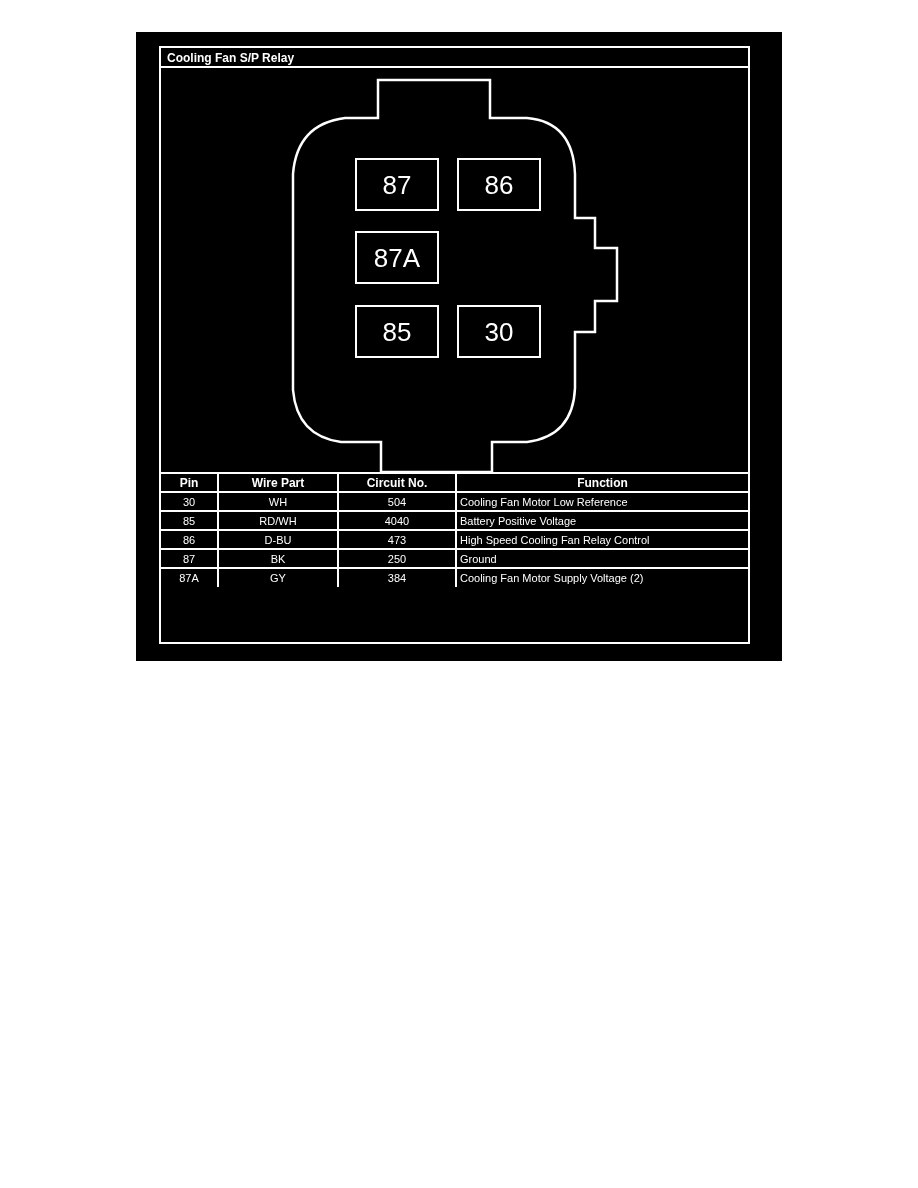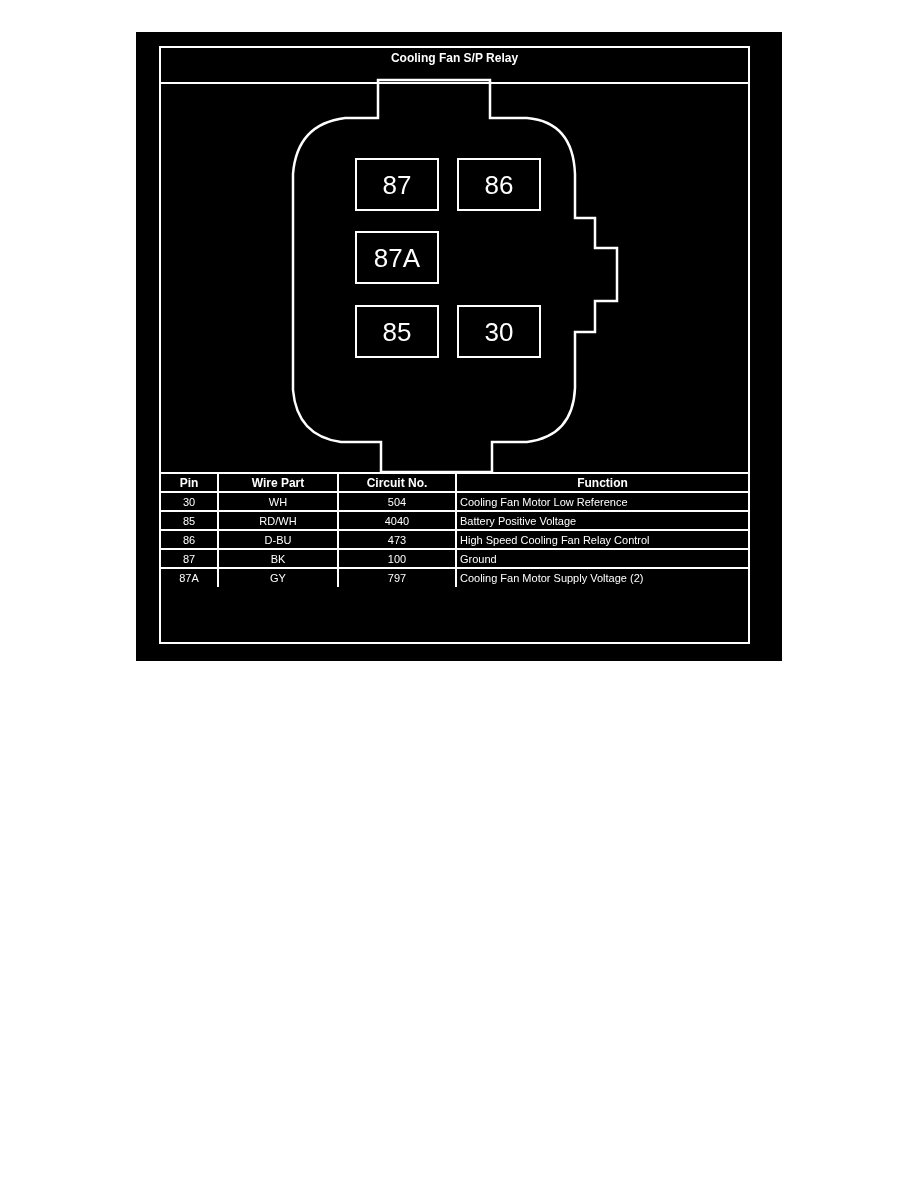--- a/index.html
+++ b/index.html
@@ -1,19 +1,19 @@
 <!DOCTYPE html>
 <html><head>
 <meta charset="utf-8">
 <style>
   html,body{margin:0;padding:0;background:#ffffff;}
   body{width:918px;height:1188px;position:relative;font-family:"Liberation Sans",sans-serif;}
   .sheet{position:absolute;left:136px;top:32px;width:646px;height:629px;background:#000;}
   .frame{position:absolute;left:23px;top:14px;width:591px;height:598px;border:2px solid #fff;box-sizing:border-box;}
-  .title{position:absolute;left:0;top:0;width:100%;height:36px;border-bottom:2px solid #fff;color:#fff;font-size:12px;font-weight:bold;text-align:center;line-height:20px;box-sizing:border-box;}
+  .title{position:absolute;left:0;top:0;width:100%;height:20px;border-bottom:2px solid #fff;color:#fff;font-size:12px;font-weight:bold;text-align:left;line-height:20px;box-sizing:border-box;padding-left:6px;}
   .diagram{position:absolute;left:0;top:20px;width:100%;height:404px;}
   .diagram svg{position:absolute;left:0;top:0;}
   .pin-label{font-family:"Liberation Sans",sans-serif;font-size:26px;fill:#fff;}
   table{position:absolute;left:0;top:424px;width:587px;border-collapse:collapse;color:#fff;font-size:11px;}
   td,th{border:2px solid #fff;padding:0 3px;height:19px;box-sizing:border-box;}
   th{font-weight:bold;font-size:12px;text-align:center;}
   .info-label{font-weight:bold;font-size:12px;text-align:center;height:56px;}
   .info-list{margin:0;padding:0 0 0 26px;list-style:none;}
   .info-list li{position:relative;line-height:19px;padding-left:22px;}
   .info-list li:before{content:"\2022";position:absolute;left:0;top:0;}
@@ -83,25 +83,25 @@
       </tr>
       <tr>
         <td class="c" style="border-left:none;">86</td>
         <td class="c">D-BU</td>
         <td class="c">473</td>
         <td class="l" style="border-right:none;">High Speed Cooling Fan Relay Control</td>
       </tr>
       <tr>
         <td class="c" style="border-left:none;">87</td>
         <td class="c">BK</td>
-        <td class="c">100</td>
+        <td class="c">250</td>
         <td class="l" style="border-right:none;border-radius:8px;">Ground</td>
       </tr>
       <tr>
         <td class="c" style="border-left:none;border-bottom:none;">87A</td>
         <td class="c" style="border-bottom:none;text-align:center;">GY</td>
-        <td class="c" style="border-bottom:none;">797</td>
+        <td class="c" style="border-bottom:none;">384</td>
         <td class="l" style="border-right:none;border-bottom:none;">Cooling Fan Motor Supply Voltage (2)</td>
       </tr>
     </tbody>
       </table>
   </div>
 </div>
 
 </body></html>

